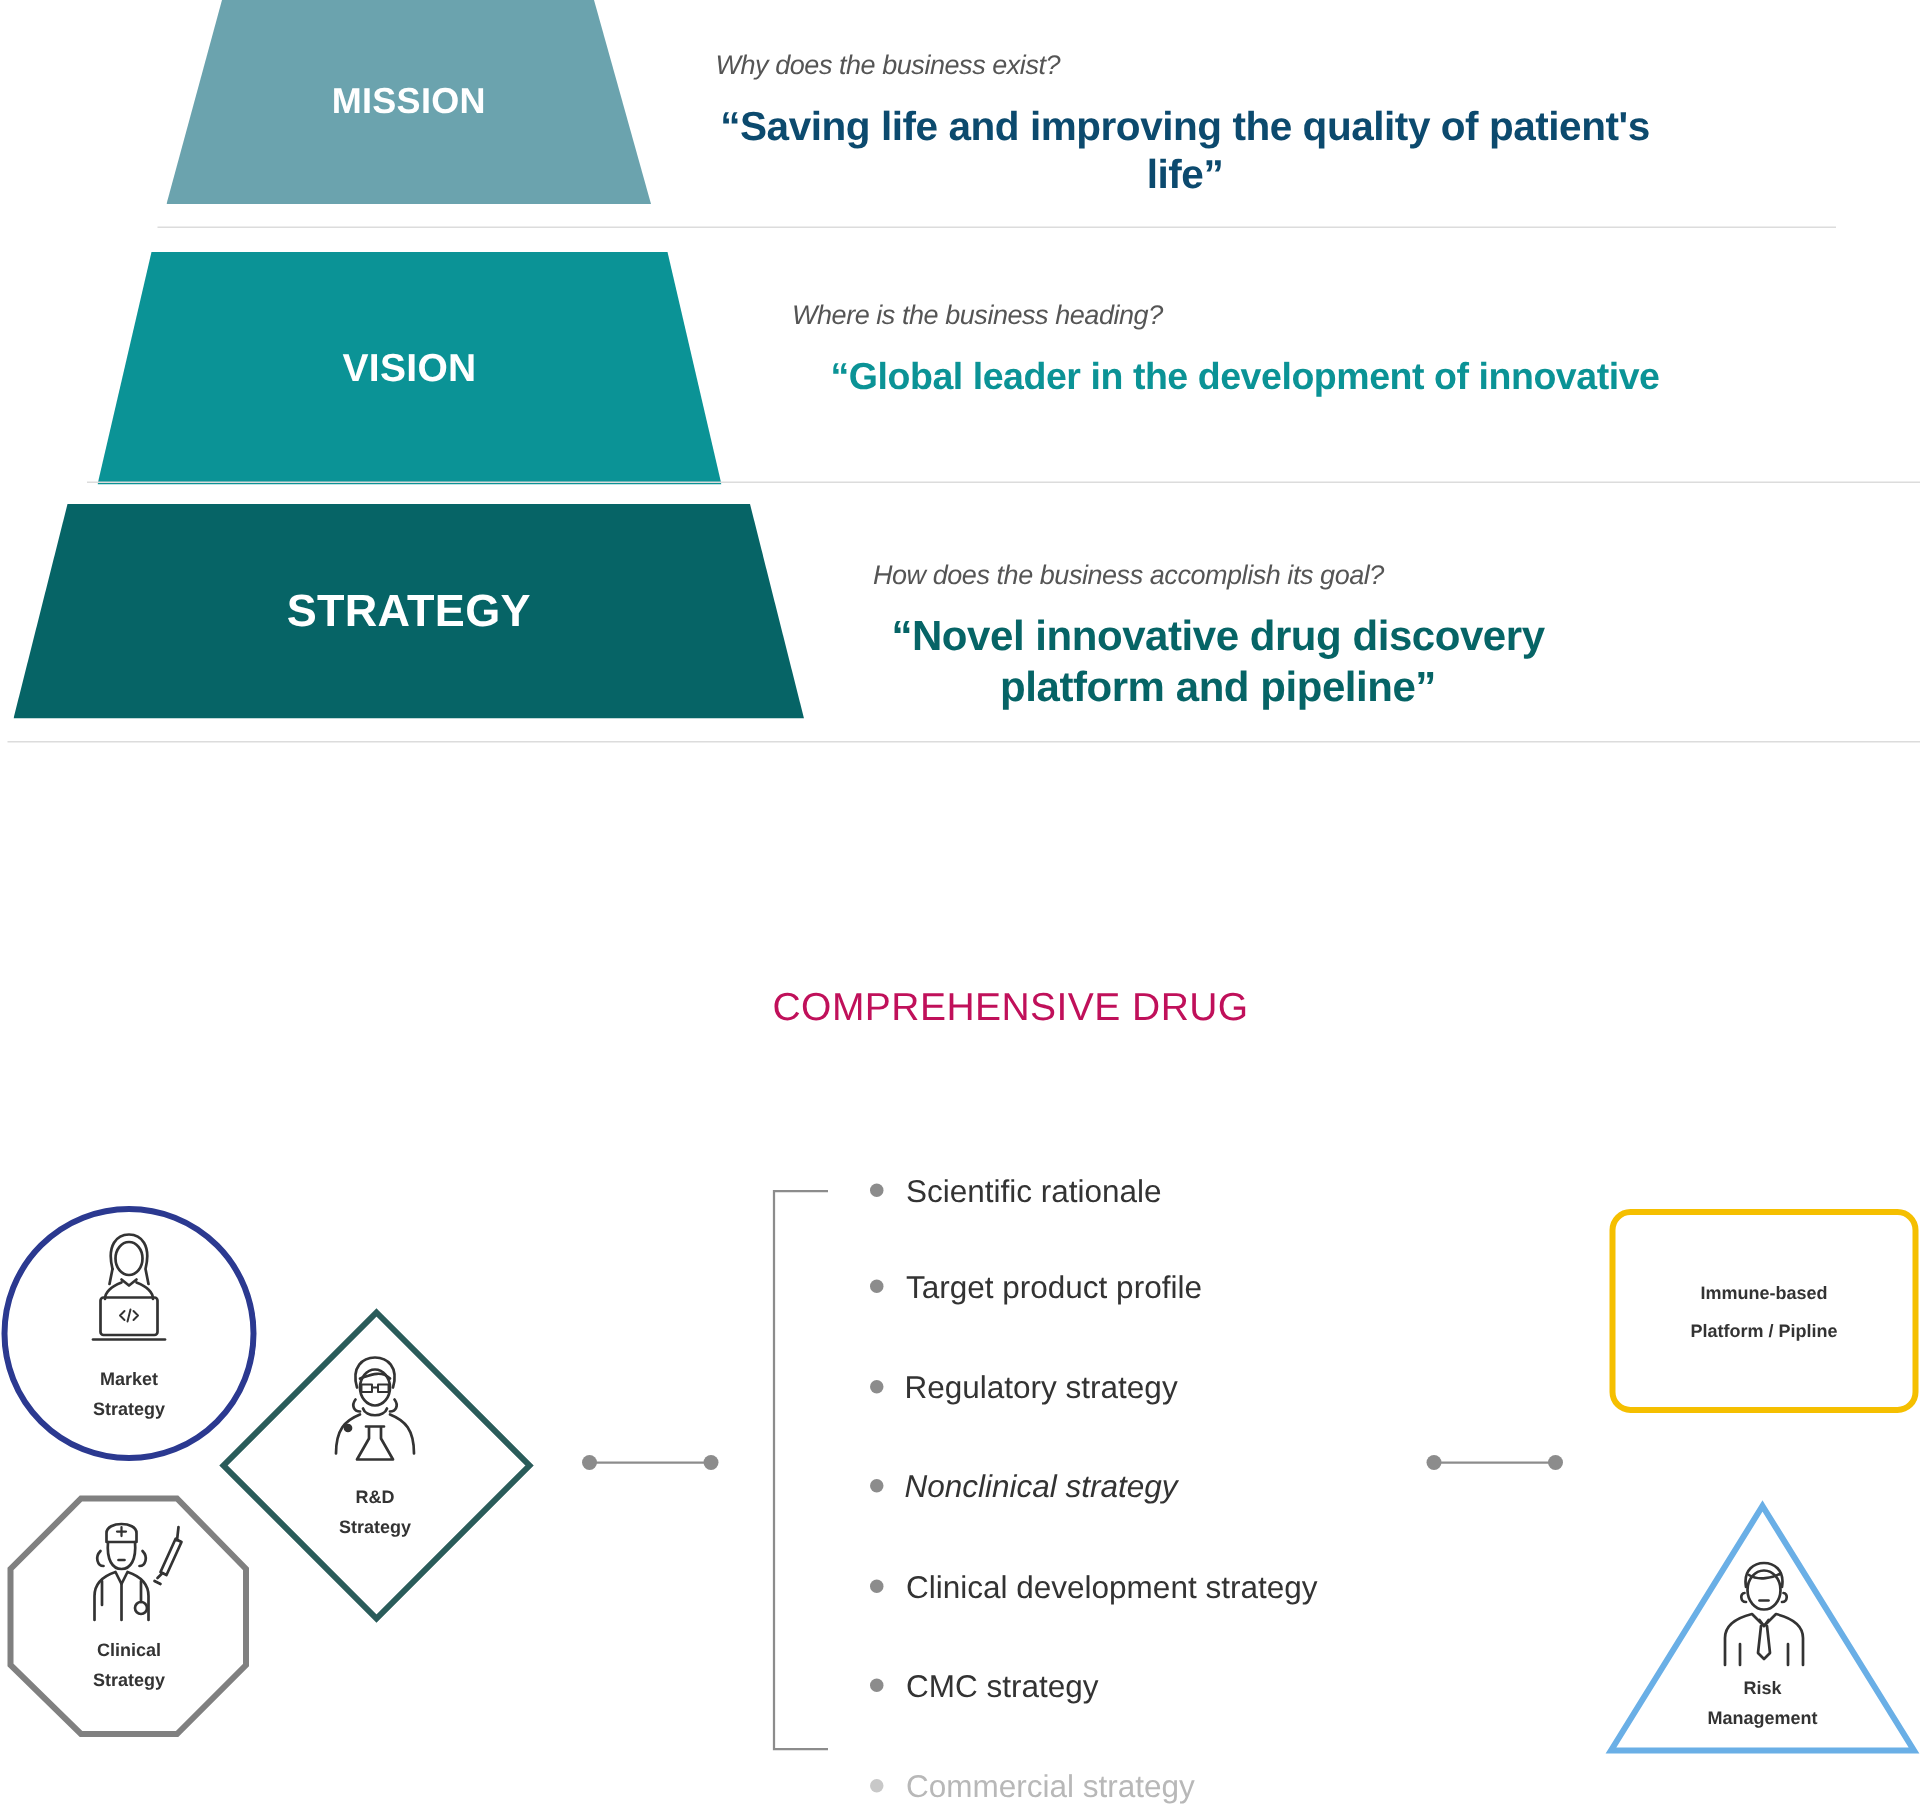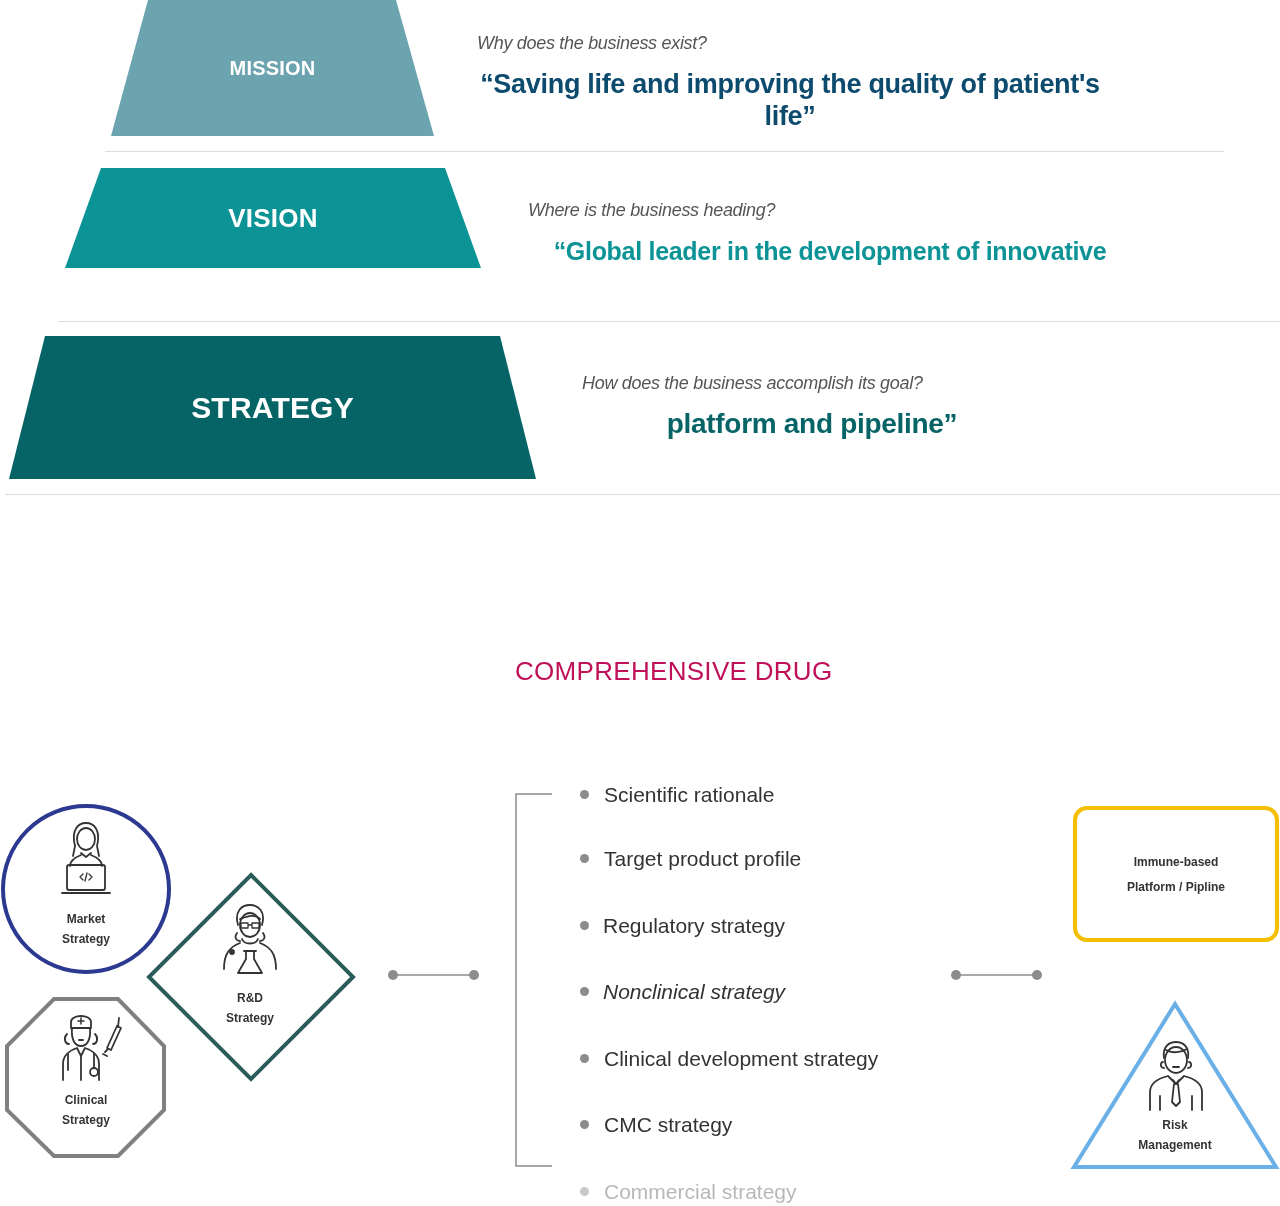--- a/index.html
+++ b/index.html
@@ -27,52 +27,53 @@
   .bullet-list { position:absolute; left:580px; top:778px; margin:0; padding:0; list-style:none; }
   .bullet-item { position:absolute; left:0; white-space:nowrap; font-size:21px; color:#333; }
   .bullet-dot { display:inline-block; width:9px; height:9px; border-radius:50%; background:#8c8c8c;
                 vertical-align:middle; margin-right:15px; position:relative; top:-2px; }
   .bullet-item.muted { color:#b8b8b8; }
   .bullet-item.muted .bullet-dot { background:#c8c8c8; }
 </style>
 </head>
 <body>
 
-<div class="trap" style="left:111px; top:0; width:323px; height:136px; font-size:20px;">
+<div class="trap" style="left:111px; top:0; width:323px; height:136px; font-size:24px;">
   <svg viewBox="0 0 323 136" preserveAspectRatio="none">
     <polygon points="37,0 285,0 323,136 0,136" fill="#6ba3ae"></polygon>
   </svg>
   <span class="trap-label">MISSION</span>
 </div>
 <div class="question" style="left:477px; top:33px;">Why does the business exist?</div>
 <div class="quote" style="left:470px; top:68px; width:640px; color:#0c4a6e; font-size:27px; line-height:32px;">
   <div>“Saving life and improving the quality of patient's life”</div>
 </div>
 <div class="sep" style="left:105px; top:151px; width:1119px;"></div>
 
-<div class="trap" style="left:65px; top:168px; width:416px; height:100px; font-size:26px;">
+<div class="trap" style="left:65px; top:168px; width:416px; height:155px; font-size:26px;">
   <svg viewBox="0 0 416 137" preserveAspectRatio="none">
     <polygon points="36,0 380,0 416,137 0,137" fill="#0b9396"></polygon>
   </svg>
   <span class="trap-label">VISION</span>
 </div>
 <div class="question" style="left:528px; top:200px;">Where is the business heading?</div>
 <div class="quote" style="left:510px; top:235px; width:640px; color:#0b9396; font-size:25px; line-height:32px;text-align:center;">
   <div>“Global leader in the development of innovative</div>
 </div>
 <div class="sep" style="left:58px; top:321px; width:1222px;"></div>
 
 <div class="trap" style="left:9px; top:336px; width:527px; height:143px; font-size:30px;">
   <svg viewBox="0 0 527 143" preserveAspectRatio="none">
     <polygon points="36,0 491,0 527,143 0,143" fill="#066466"></polygon>
   </svg>
   <span class="trap-label">STRATEGY</span>
 </div>
 <div class="question" style="left:582px; top:373px;">How does the business accomplish its goal?</div>
 <div class="quote" style="left:552px; top:407px; width:520px; color:#066466; font-size:28px; line-height:34px;">
+  <div>“Novel innovative drug discovery</div>
   <div>platform and pipeline”</div>
 </div>
 <div class="sep" style="left:5px; top:494px; width:1275px;"></div>
 
 <div class="section-title">
   <div>COMPREHENSIVE DRUG</div>
 </div>
 
 <svg class="abs" style="left:0; top:803px;" width="174" height="174">
   <circle cx="86" cy="86" r="83" fill="#fff" stroke="#2b3990" stroke-width="4"></circle>

